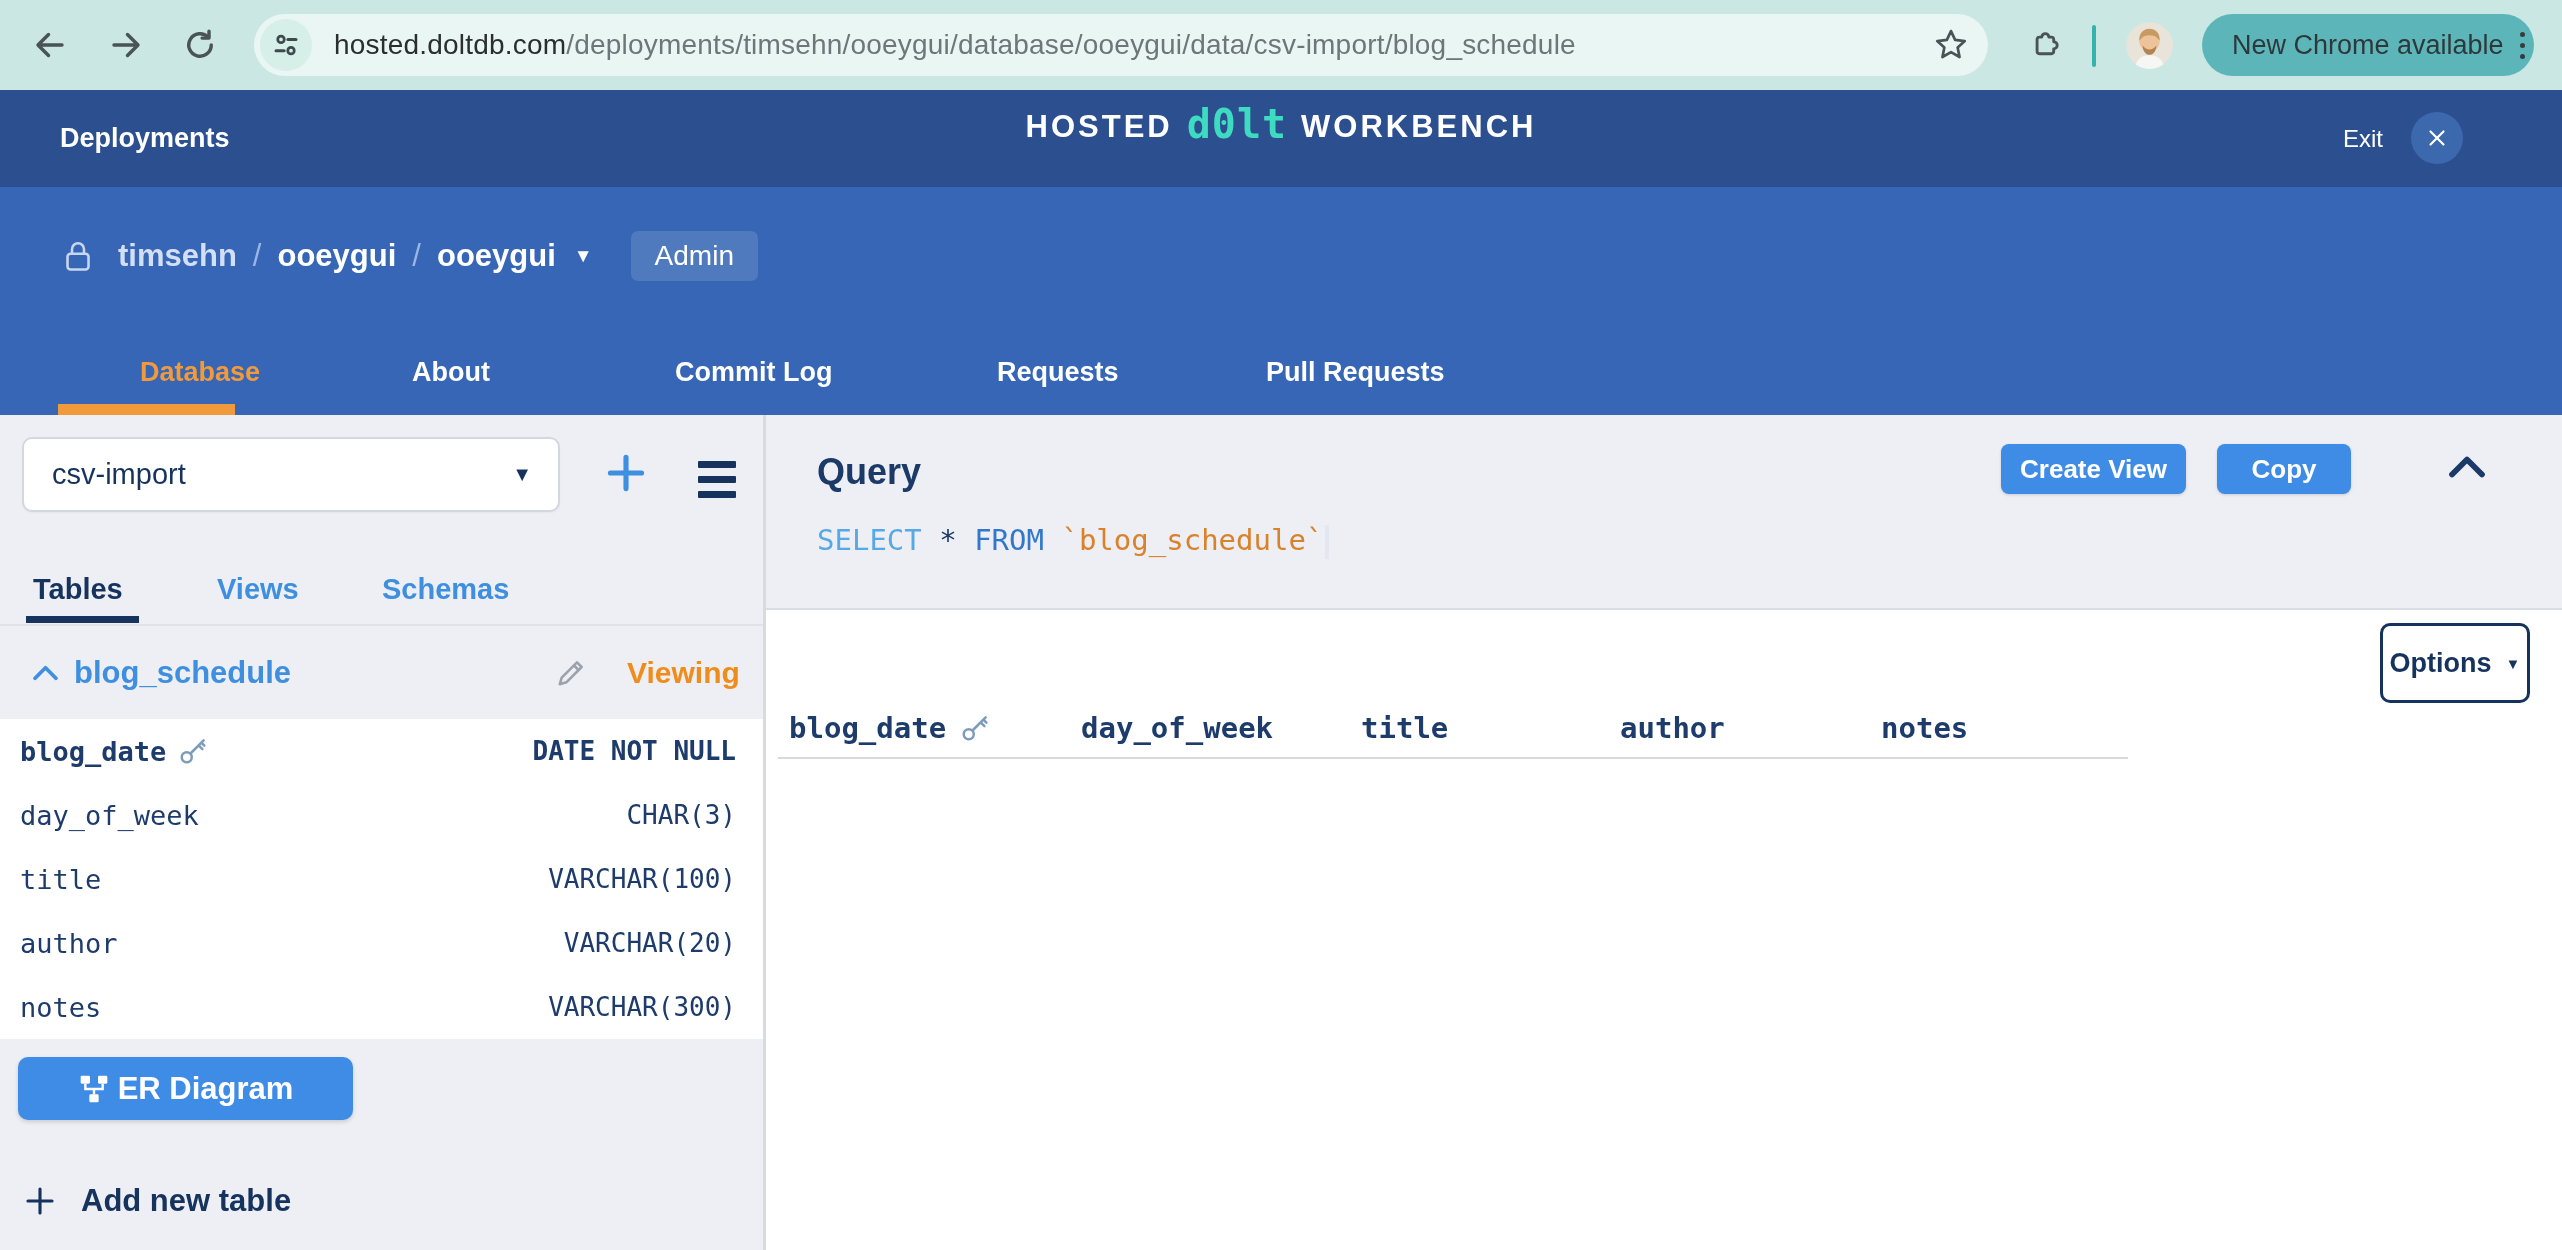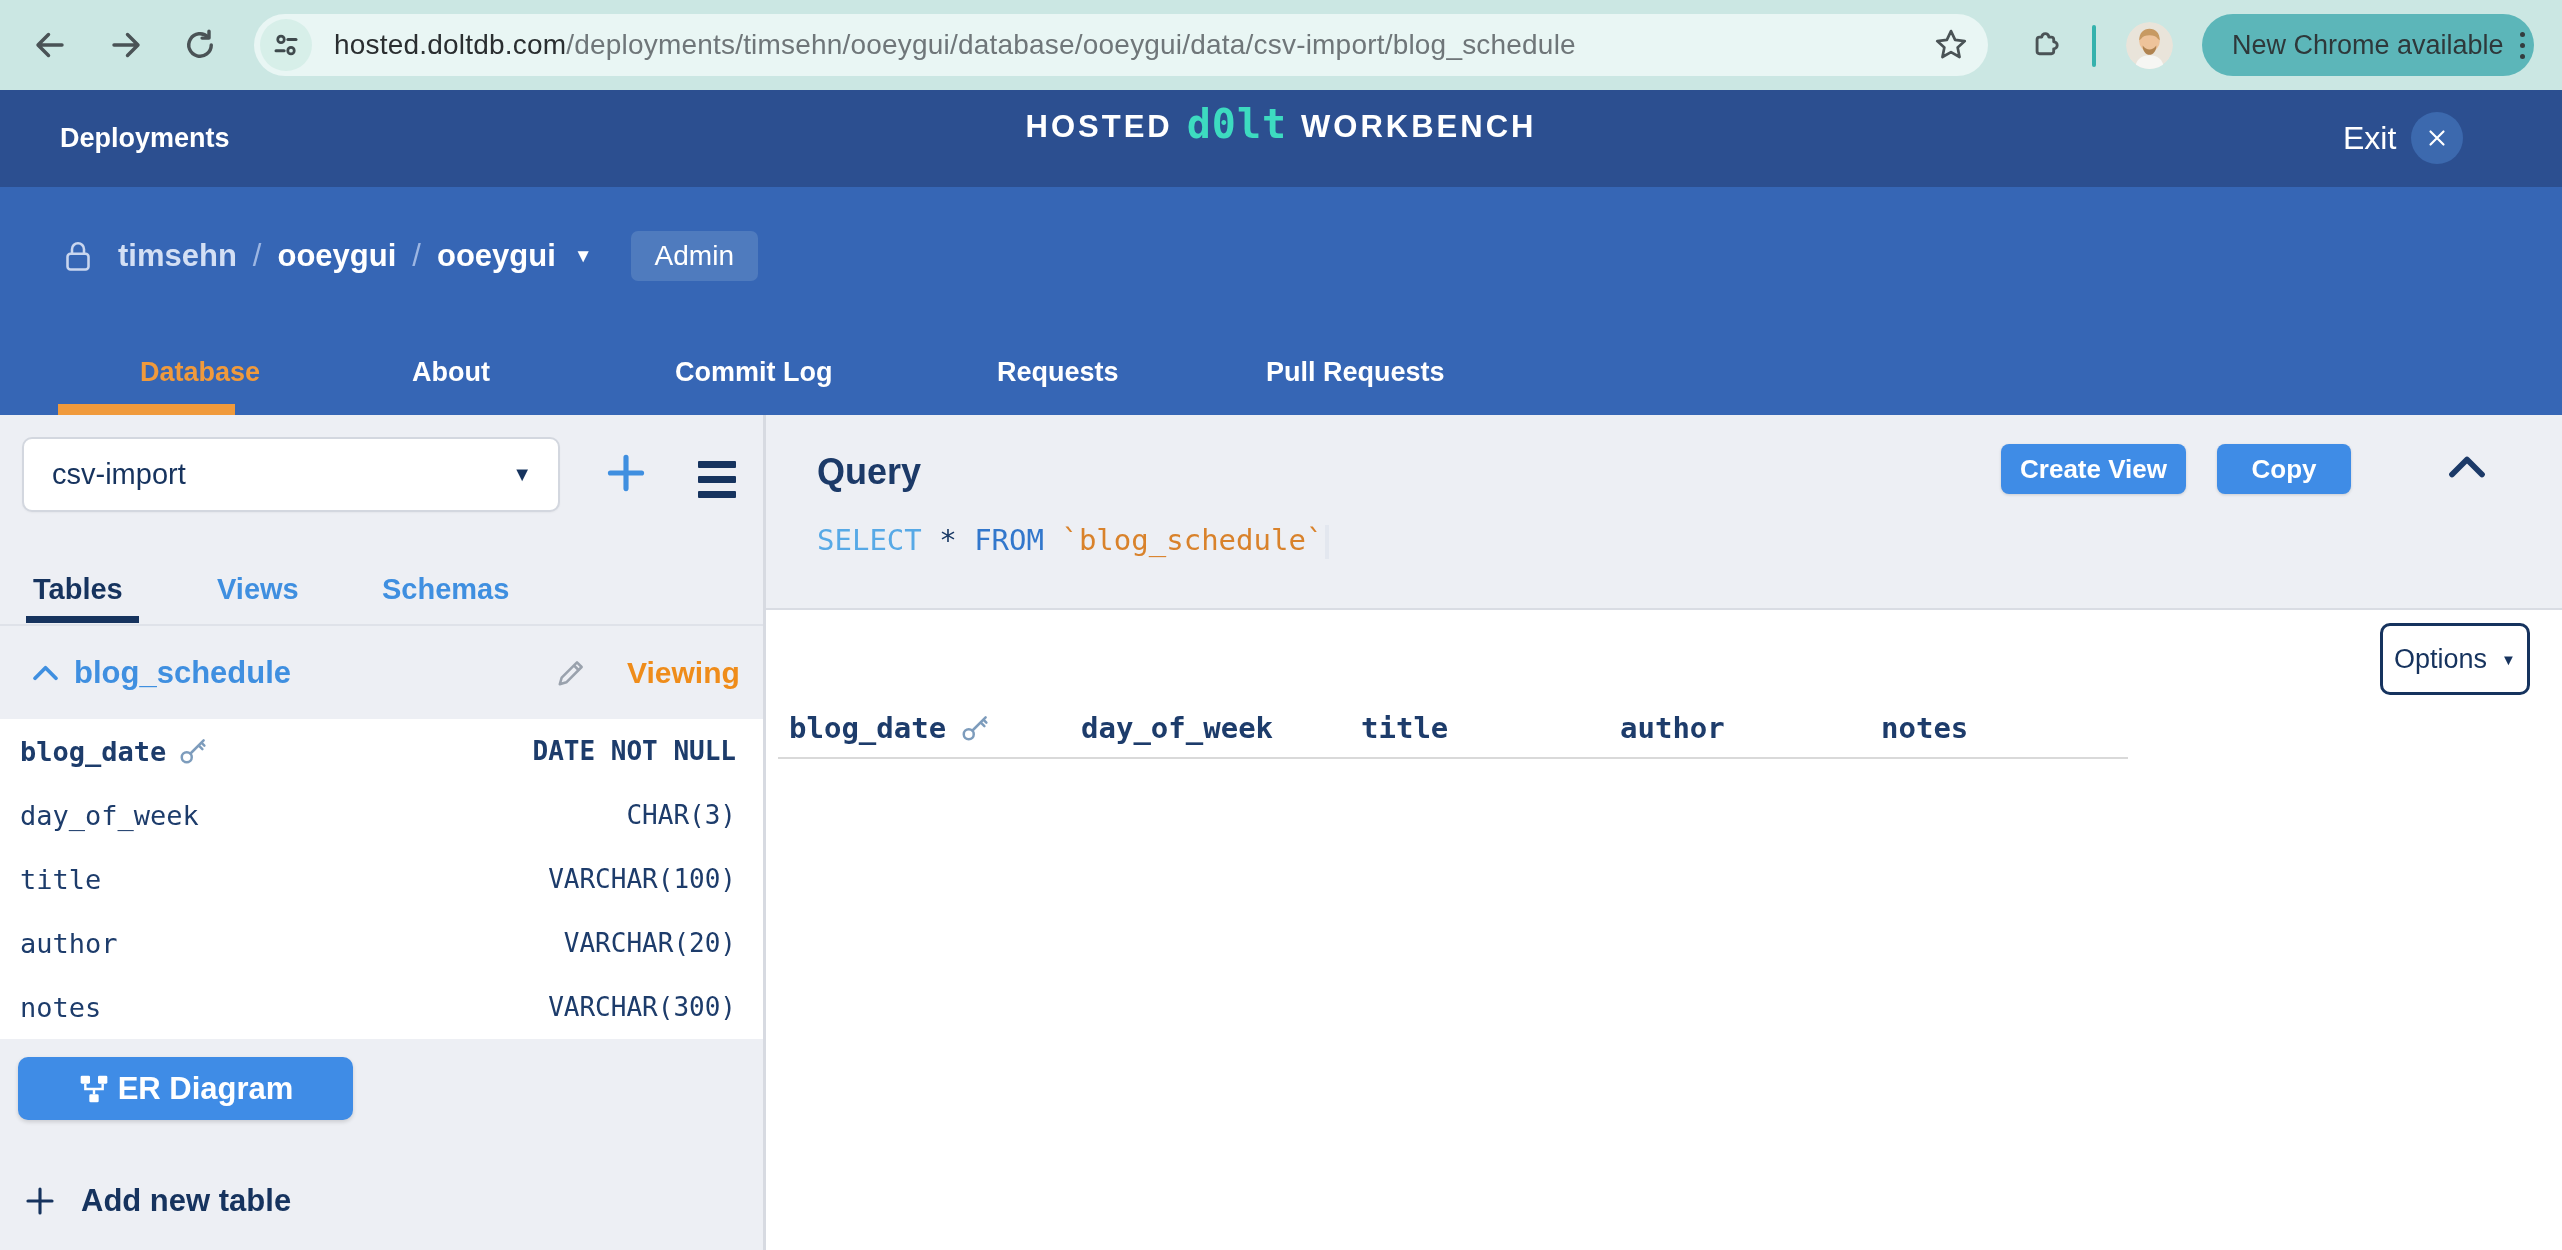--- a/index.html
+++ b/index.html
@@ -31,21 +31,21 @@
   .app-header { position:relative; height:97px; background:#2c4f90; color:#fff; }
   .hnav-item { position:absolute; top:0; height:97px; display:flex; align-items:center;
                font-size:27px; font-weight:600; cursor:pointer; }
   .hnav-deployments { left:60px; } .hnav-documentation { left:332px; }
   .logo { position:absolute; left:50%; top:0; height:73px; transform:translateX(-50%);
           display:flex; align-items:center; gap:14px; }
   .logo-hosted,.logo-workbench { font-weight:800; font-size:31px; letter-spacing:3px; }
   .logo-dolt { color:#3ddbc0; font-family:"DejaVu Sans Mono", monospace; font-weight:bold;
                font-size:40px; margin-top:-5px; letter-spacing:1px; }
   .exit-label { position:absolute; left:2343px; top:0; height:97px; display:flex; align-items:center;
-                font-size:32px; cursor:pointer; }
+                font-size:24px; cursor:pointer; }
   .x-circle { position:absolute; left:2411px; top:22px; width:52px; height:52px; border-radius:50%;
               background:#3c69ae; display:flex; align-items:center; justify-content:center; cursor:pointer; }
 
   
   .sub-header { position:relative; height:228px; background:#3666b5; }
   .crumb-row { position:absolute; left:60px; top:44px; display:flex; align-items:center; font-size:31px; }
   .crumb-owner { color:#d3dff4; font-weight:600; margin-left:22px; }
   .crumb-sep { color:#9cb6e3; margin:0 16px; font-weight:400; }
   .crumb-name { color:#ffffff; font-weight:600; cursor:pointer; }
   .crumb-caret { color:#fff; font-size:19px; margin-left:18px; cursor:pointer; }
@@ -104,23 +104,23 @@
               color:#fff; font-size:26px; font-weight:700; display:flex; align-items:center;
               justify-content:center; cursor:pointer; box-shadow:0 1px 3px rgba(0,0,0,.15); }
   .create-view-btn { left:1235px; width:185px; }
   .copy-btn { left:1451px; width:134px; }
   .collapse-chevron { position:absolute; left:1683px; top:40px; width:36px; height:24px; cursor:pointer; }
   .sql-line { position:absolute; left:51px; top:108px; font-family:"DejaVu Sans Mono", monospace;
               font-size:29px; white-space:pre; cursor:text; }
   .tok-kw1 { color:#57a9e6; } .tok-star { color:#1a3a66; } .tok-kw2 { color:#3277cc; } .tok-table { color:#d9822b; }
   .sql-cursor { display:inline-block; width:4px; height:34px; background:#e3e7ef; vertical-align:middle; margin-left:2px; }
 
-  .options-btn { position:absolute; right:32px; top:208px; width:150px; height:72px; background:#fff;
+  .options-btn { position:absolute; right:32px; top:208px; width:150px; height:80px; background:#fff;
                  border:3px solid #16335e; border-radius:10px; display:flex; align-items:center;
-                 justify-content:center; gap:14px; color:#16335e; font-size:27px; font-weight:400; cursor:pointer; }
+                 justify-content:center; gap:14px; color:#16335e; font-size:27px; font-weight:700; cursor:pointer; }
   .options-caret { font-size:15px; }
   .result-headers { position:absolute; left:23px; top:296px; display:flex;
                     font-family:"DejaVu Sans Mono", monospace; font-size:29px; font-weight:bold; color:#1d3c6b; }
   .rh-cell { display:flex; align-items:center; gap:14px; }
   .rh-0{ width:292px; } .rh-1{ width:280px; } .rh-2{ width:259px; } .rh-3{ width:261px; } .rh-4{ width:250px; }
   .result-underline { position:absolute; left:12px; top:342px; width:1350px; height:2px; background:#d9d9d9; }
 </style>
 </head>
 <body>
 

